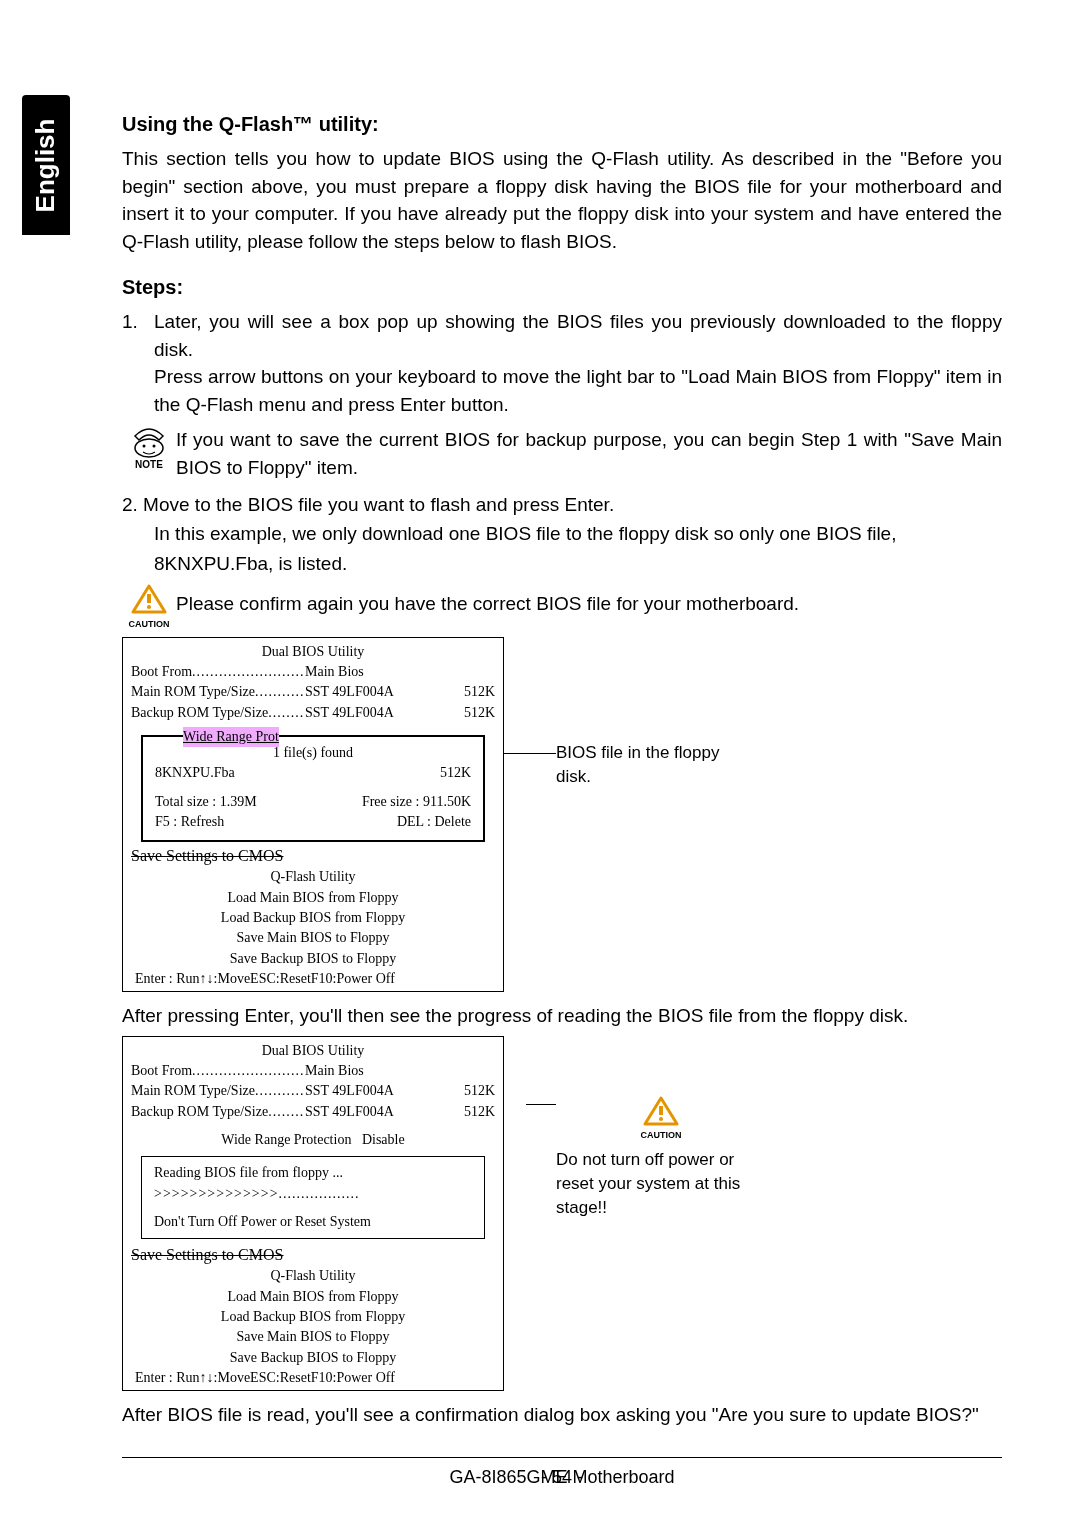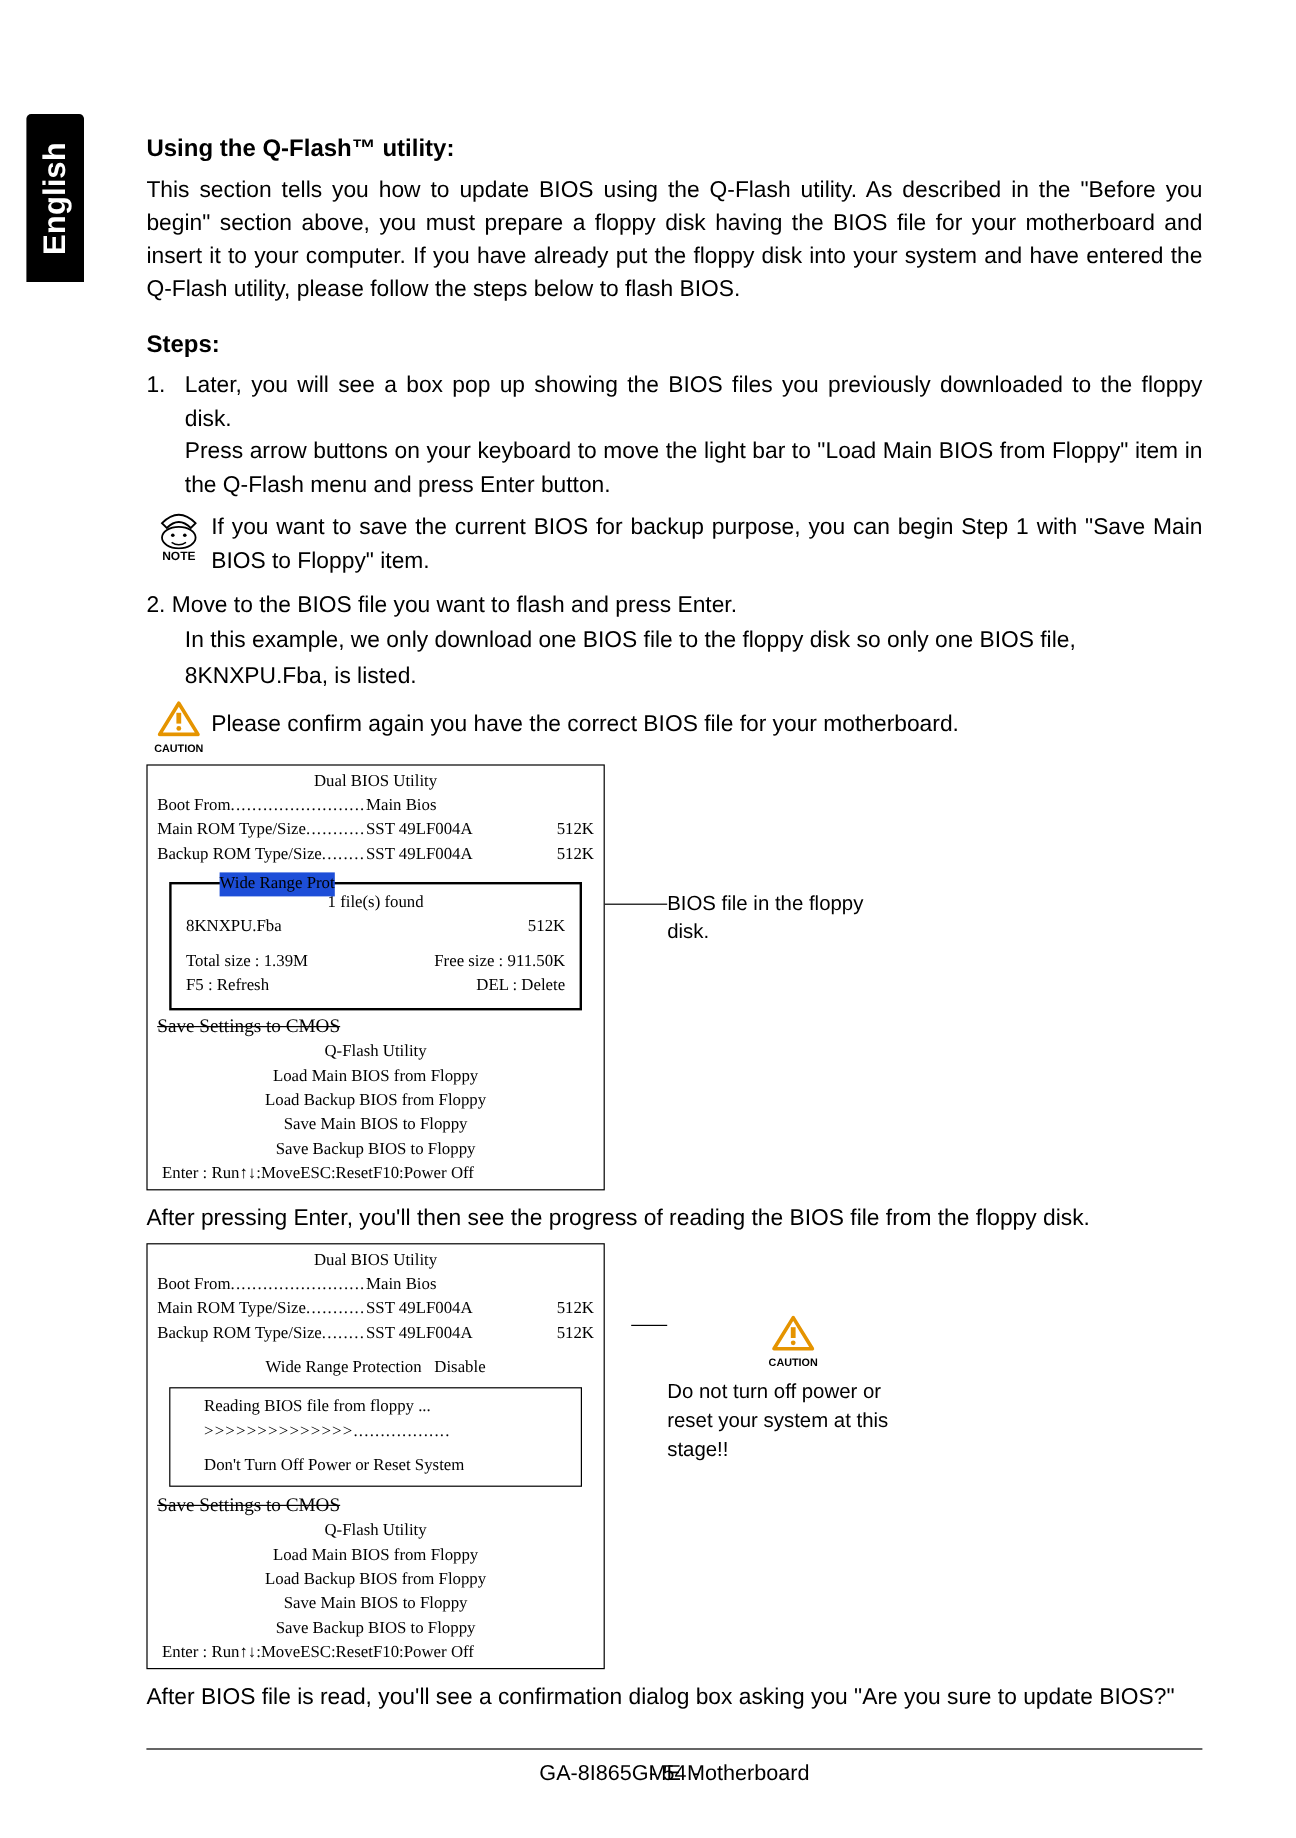--- a/index.html
+++ b/index.html
@@ -73,22 +73,23 @@
   .subbox {
     border: 2px solid #000;
     margin: 4px 10px 2px 10px;
     padding: 6px 12px 8px 12px;
     position: relative;
   }
   .subbox .overlap {
     position: absolute;
     top: -10px;
     left: 40px;
-    background: #1d4ed8;
+    background: #f0abfc;
     font-size: 14px;
+    text-decoration: underline;
   }
   .filesfound { text-align: center; font-size: 14px; }
   .file-row { display: flex; justify-content: space-between; }
   .totrow { display: flex; justify-content: space-between; margin-top: 8px; }
   .qfmenu div { text-align: center; }
   .footer-keys { display: flex; justify-content: flex-start; padding: 0 4px; }
   .connector-line {
     border-top: 1px solid #000;
     width: 52px;
     margin-top: 116px;
@@ -96,21 +97,21 @@
   .side-note {
     width: 200px;
     font-size: 17px;
     margin-top: 104px;
     line-height: 1.4;
   }
   .side-note-2 { margin-top: 6px; }
   .side-caution-ico { text-align: center; font-size: 9px; margin-bottom: 6px; margin-left: 10px; }
   .line-sep { border-top: 1px solid #000; margin: 28px 0 6px 0; }
   .footer { display: flex; justify-content: center; font-size: 18px; }
-  .subbox-thin { border: 1px solid #000; margin: 6px 10px 4px 10px; padding: 6px 28px; }
+  .subbox-thin { border: 1px solid #000; margin: 6px 10px 4px 10px; padding: 6px 12px; }
   .obscured { text-align:left; font-size:16px; text-decoration: line-through; }
 </style>
 </head>
 <body>
 
 <div class="side-tab">
     <span>English</span>
   </div>
 
 <div class="content">

